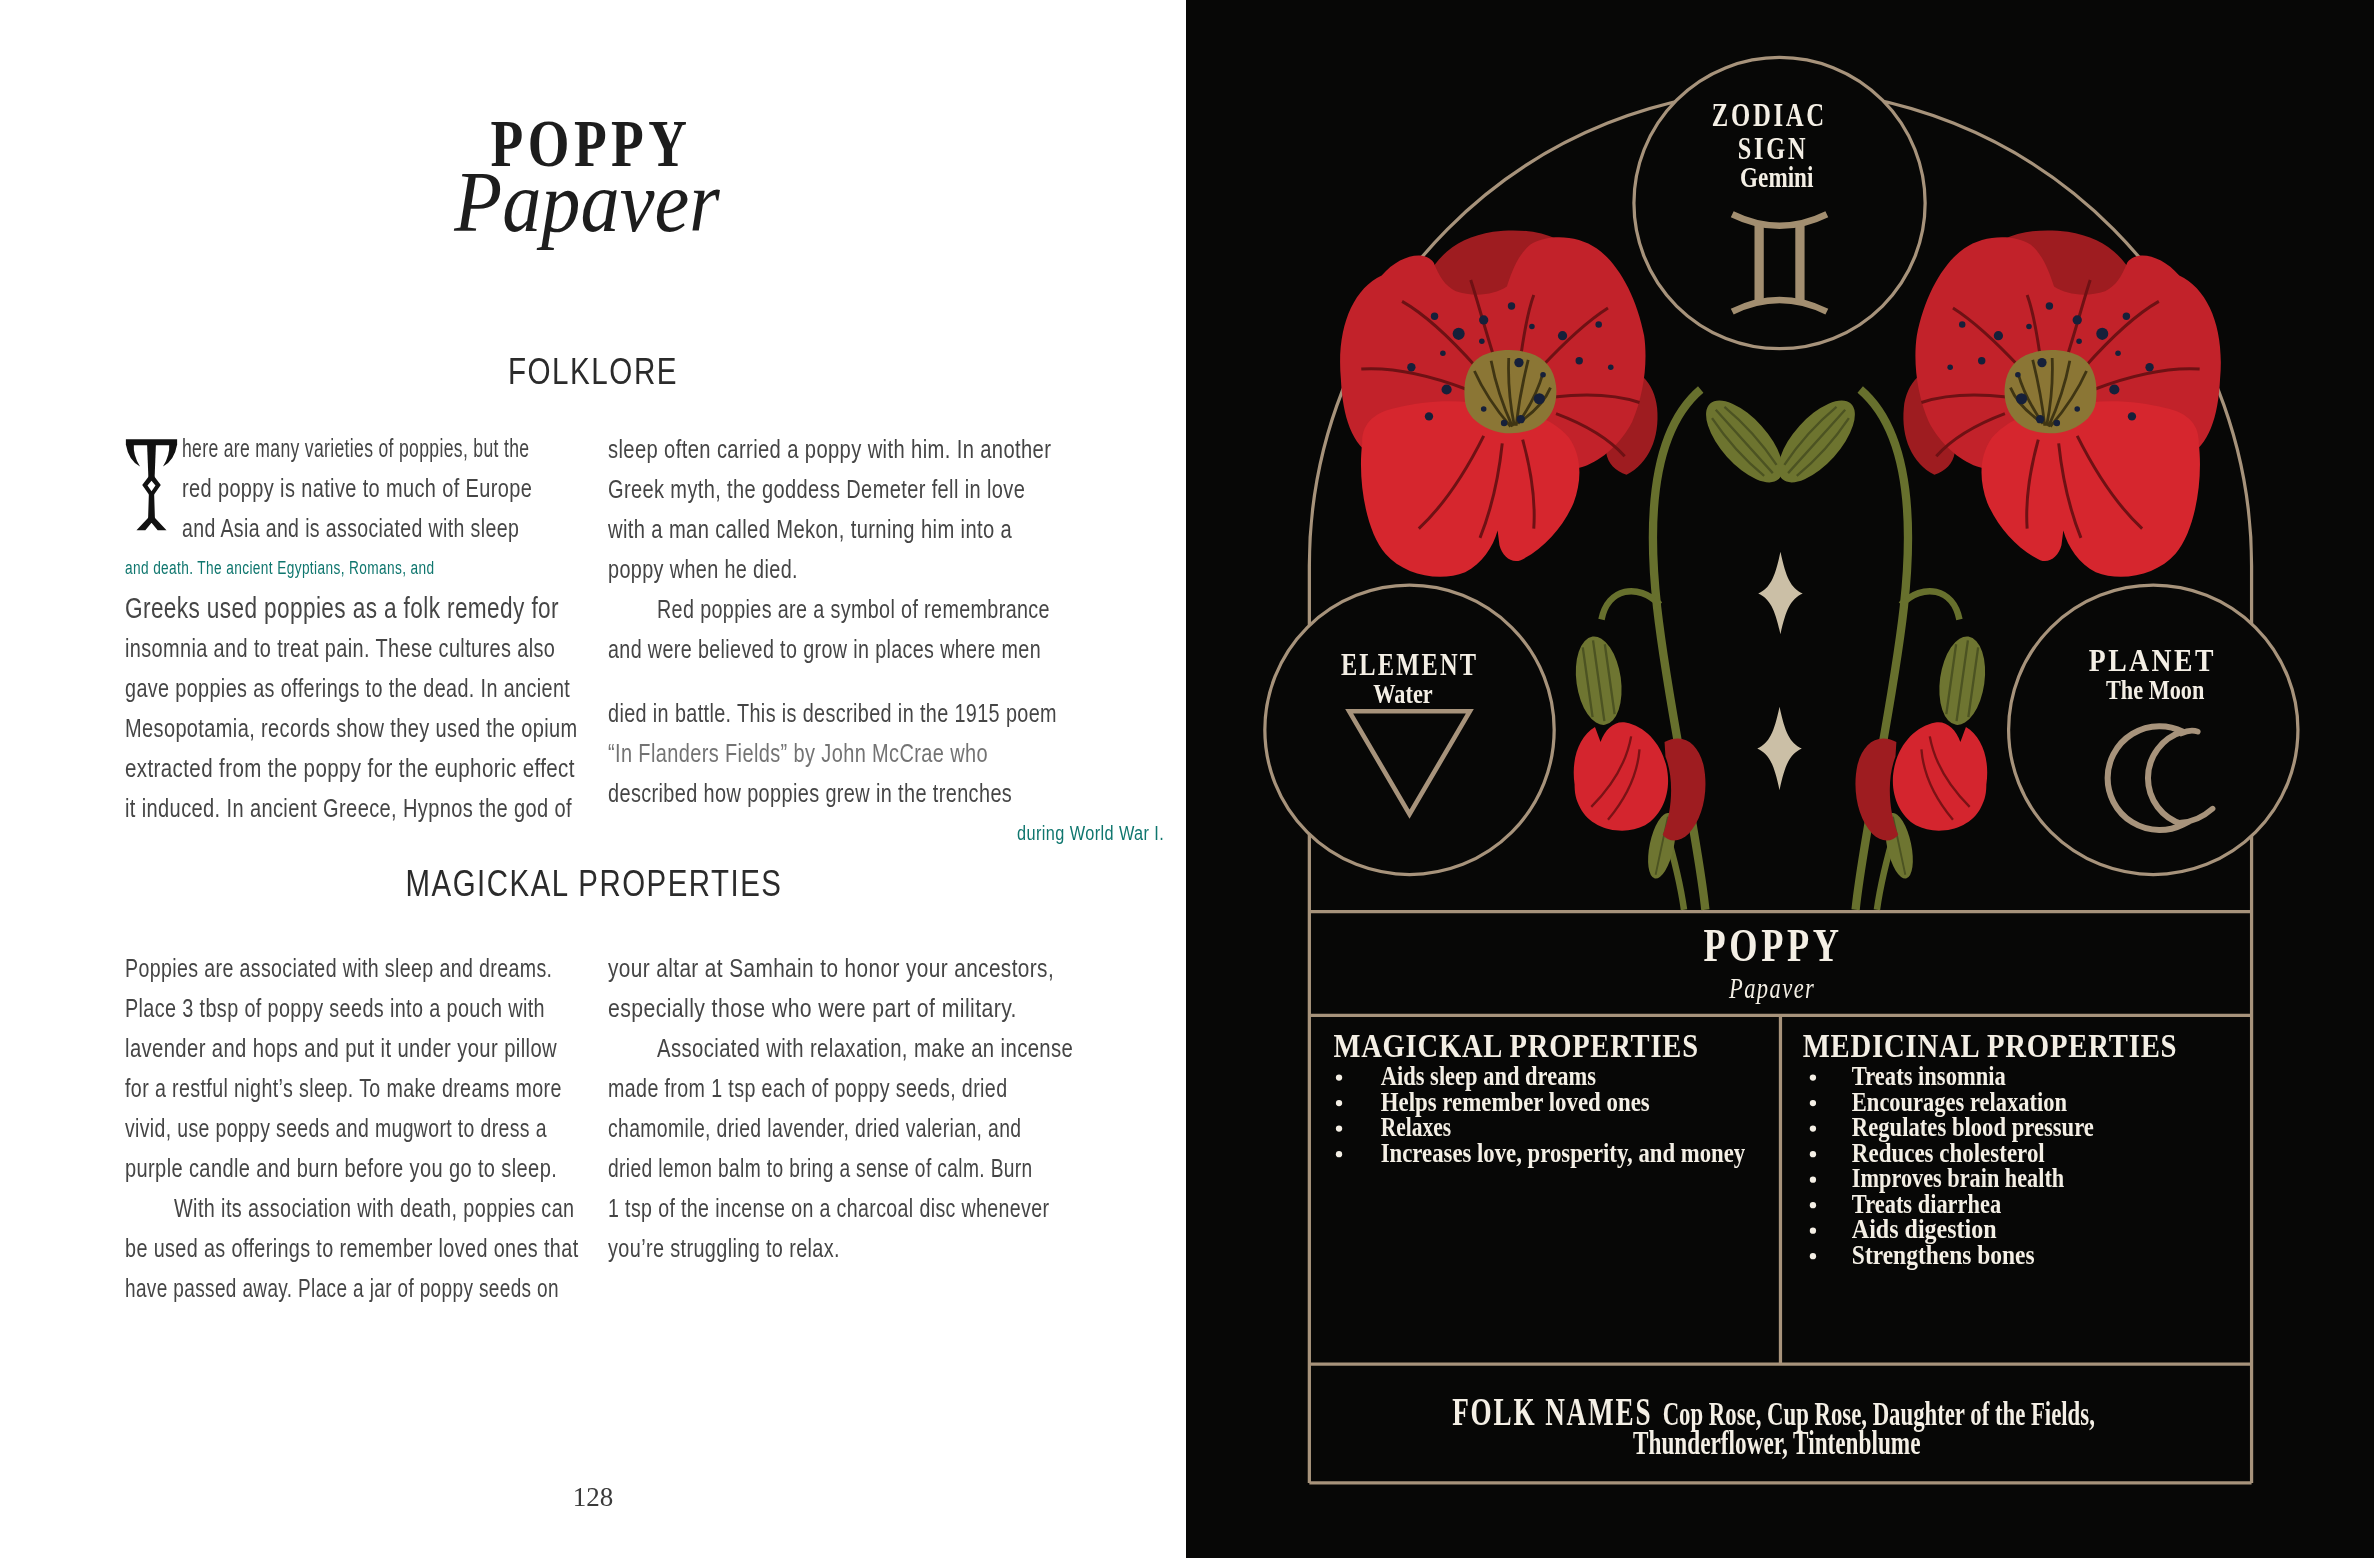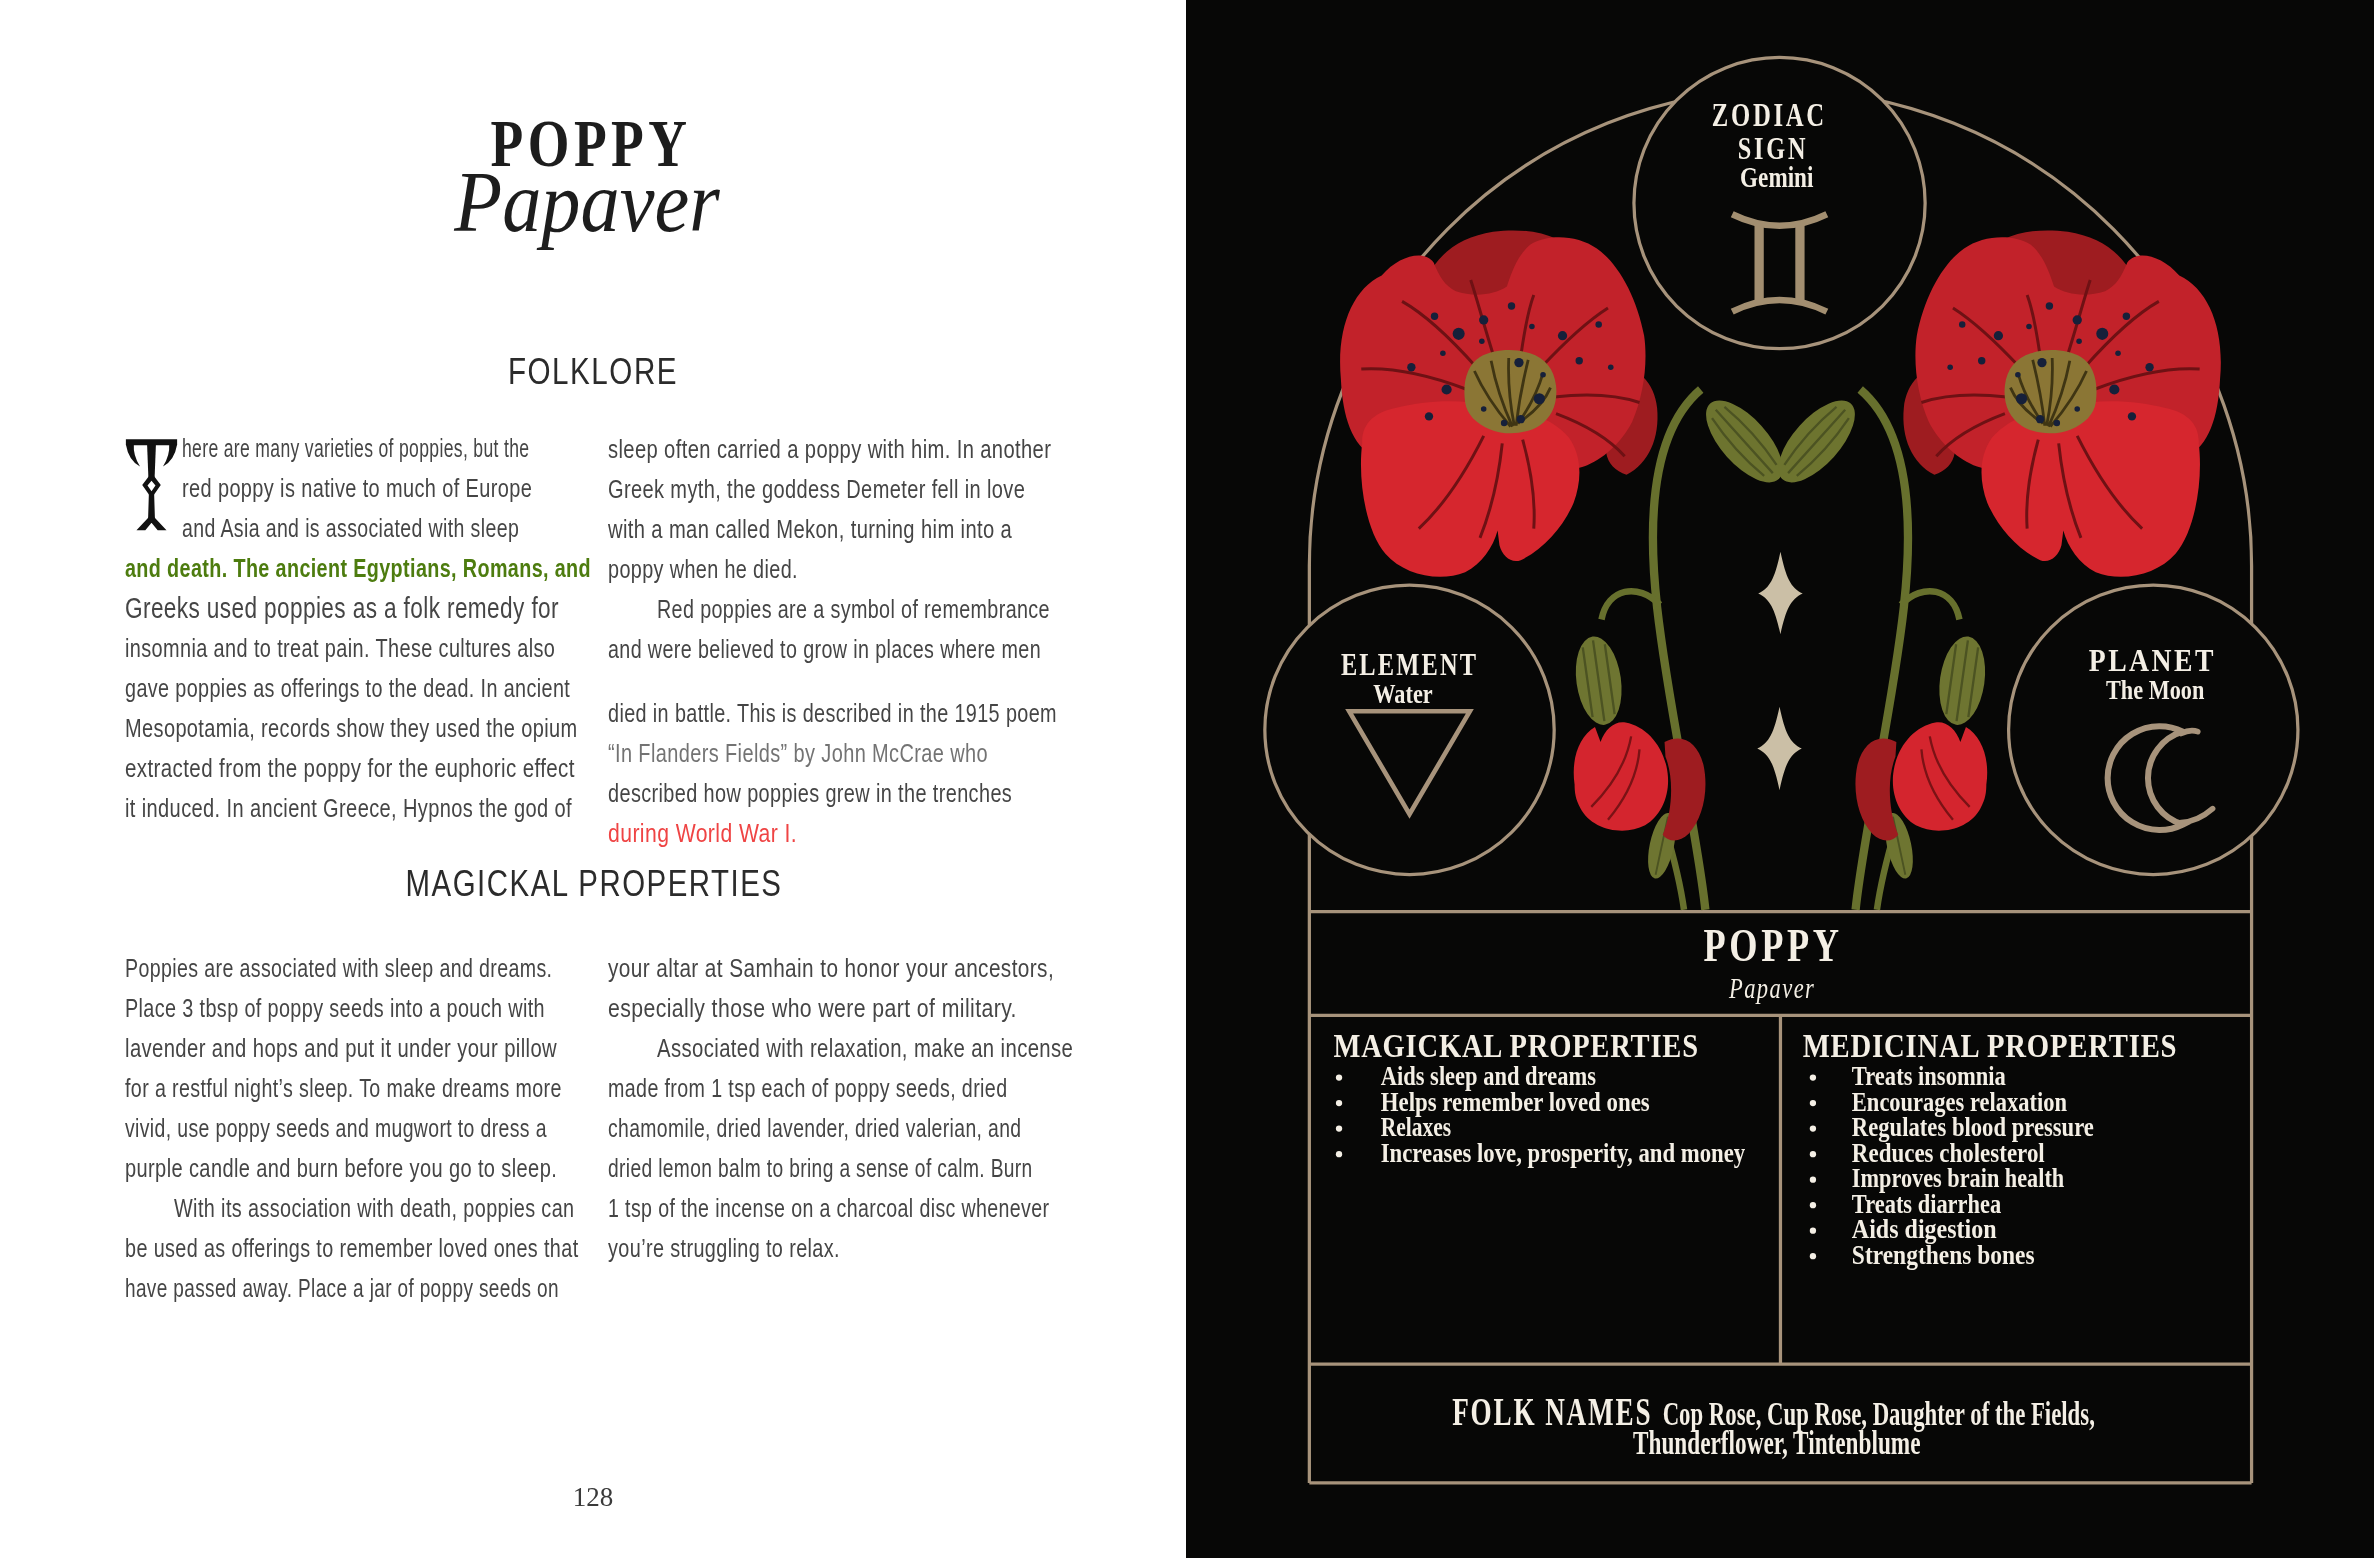--- a/index.html
+++ b/index.html
@@ -25,40 +25,40 @@
 <path d="M25,6 H35 L33.5,44 H26.5 Z" fill="#111"></path>
 <path d="M30,38 L40.5,52 L30,67 L19.5,52 Z M30,47 L34.5,52.5 L30,59 L25.5,52.5 Z" fill="#111" fill-rule="evenodd"></path>
 <path d="M27,62 H33 L34,95 H26 Z" fill="#111"></path>
 <path d="M30,85 L47,103 H13 Z M30,94.5 L37,103 H23 Z" fill="#111" fill-rule="evenodd"></path>
 </svg>
 
 <div id="f1" style="position:absolute;left:125px;top:428px;">
 <div style="height:40px;line-height:40px;font-size:26px;color:#454545;letter-spacing:0.5px;white-space:nowrap;"><span style="display:inline-block;transform-origin:0 50%;margin-left:57px;transform:scaleX(0.6754);">here are many varieties of poppies, but the</span></div>
 <div style="height:40px;line-height:40px;font-size:26px;color:#454545;letter-spacing:0.5px;white-space:nowrap;"><span style="display:inline-block;transform-origin:0 50%;margin-left:57px;transform:scaleX(0.767151);">red poppy is native to much of Europe</span></div>
 <div style="height:40px;line-height:40px;font-size:26px;color:#454545;letter-spacing:0.5px;white-space:nowrap;"><span style="display:inline-block;transform-origin:0 50%;margin-left:57px;transform:scaleX(0.750478);">and Asia and is associated with sleep</span></div>
-<div style="height:40px;line-height:40px;font-size:26px;color:#4d7c0f;letter-spacing:0.5px;white-space:nowrap;font-weight:bold;"><span style="display:inline-block;transform-origin:0 50%;margin-left:0px;transform:scaleX(0.75972);">and death. The ancient Egyptians, Romans, and</span></div>
+<div style="height:40px;line-height:40px;font-size:18px;color:#0f766e;letter-spacing:0.5px;white-space:nowrap;"><span style="display:inline-block;transform-origin:0 50%;margin-left:0px;transform:scaleX(0.75972);">and death. The ancient Egyptians, Romans, and</span></div>
 <div style="height:40px;line-height:40px;font-size:30px;color:#454545;letter-spacing:0.5px;white-space:nowrap;"><span style="display:inline-block;transform-origin:0 50%;margin-left:0px;transform:scaleX(0.754274);">Greeks used poppies as a folk remedy for</span></div>
 <div style="height:40px;line-height:40px;font-size:26px;color:#454545;letter-spacing:0.5px;white-space:nowrap;"><span style="display:inline-block;transform-origin:0 50%;margin-left:0px;transform:scaleX(0.765475);">insomnia and to treat pain. These cultures also</span></div>
 <div style="height:40px;line-height:40px;font-size:26px;color:#454545;letter-spacing:0.5px;white-space:nowrap;"><span style="display:inline-block;transform-origin:0 50%;margin-left:0px;transform:scaleX(0.761165);">gave poppies as offerings to the dead. In ancient</span></div>
 <div style="height:40px;line-height:40px;font-size:26px;color:#454545;letter-spacing:0.5px;white-space:nowrap;"><span style="display:inline-block;transform-origin:0 50%;margin-left:0px;transform:scaleX(0.768266);">Mesopotamia, records show they used the opium</span></div>
 <div style="height:40px;line-height:40px;font-size:26px;color:#454545;letter-spacing:0.5px;white-space:nowrap;"><span style="display:inline-block;transform-origin:0 50%;margin-left:0px;transform:scaleX(0.789437);">extracted from the poppy for the euphoric effect</span></div>
 <div style="height:40px;line-height:40px;font-size:26px;color:#454545;letter-spacing:0.5px;white-space:nowrap;"><span style="display:inline-block;transform-origin:0 50%;margin-left:0px;transform:scaleX(0.770137);">it induced. In ancient Greece, Hypnos the god of</span></div>
 </div>
 
 <div id="f2" style="position:absolute;left:608px;top:429px;">
 <div style="height:40px;line-height:40px;font-size:26px;color:#454545;letter-spacing:0.5px;white-space:nowrap;"><span style="display:inline-block;transform-origin:0 50%;margin-left:0px;transform:scaleX(0.775363);">sleep often carried a poppy with him. In another</span></div>
 <div style="height:40px;line-height:40px;font-size:26px;color:#454545;letter-spacing:0.5px;white-space:nowrap;"><span style="display:inline-block;transform-origin:0 50%;margin-left:0px;transform:scaleX(0.769408);">Greek myth, the goddess Demeter fell in love</span></div>
 <div style="height:40px;line-height:40px;font-size:26px;color:#454545;letter-spacing:0.5px;white-space:nowrap;"><span style="display:inline-block;transform-origin:0 50%;margin-left:0px;transform:scaleX(0.775);">with a man called Mekon, turning him into a</span></div>
 <div style="height:40px;line-height:40px;font-size:26px;color:#454545;letter-spacing:0.5px;white-space:nowrap;"><span style="display:inline-block;transform-origin:0 50%;margin-left:0px;transform:scaleX(0.761372);">poppy when he died.</span></div>
 <div style="height:40px;line-height:40px;font-size:26px;color:#454545;letter-spacing:0.5px;white-space:nowrap;"><span style="display:inline-block;transform-origin:0 50%;margin-left:49px;transform:scaleX(0.758396);">Red poppies are a symbol of remembrance</span></div>
 <div style="height:40px;line-height:40px;font-size:26px;color:#454545;letter-spacing:0.5px;white-space:nowrap;"><span style="display:inline-block;transform-origin:0 50%;margin-left:0px;transform:scaleX(0.757387);">and were believed to grow in places where men</span></div>
 <div style="height:40px;line-height:40px;font-size:26px;color:#454545;letter-spacing:0.5px;white-space:nowrap;margin-top:24px;"><span style="display:inline-block;transform-origin:0 50%;margin-left:0px;transform:scaleX(0.761341);">died in battle. This is described in the 1915 poem</span></div>
 <div style="height:40px;line-height:40px;font-size:26px;color:#737373;letter-spacing:0.5px;white-space:nowrap;"><span style="display:inline-block;transform-origin:0 50%;margin-left:0px;transform:scaleX(0.767661);">“In Flanders Fields” by John McCrae who</span></div>
 <div style="height:40px;line-height:40px;font-size:26px;color:#454545;letter-spacing:0.5px;white-space:nowrap;"><span style="display:inline-block;transform-origin:0 50%;margin-left:0px;transform:scaleX(0.764989);">described how poppies grew in the trenches</span></div>
-<div style="height:40px;line-height:40px;font-size:26px;color:#ef4444;letter-spacing:0.5px;white-space:nowrap;"><span style="display:inline-block;transform-origin:0 50%;margin-left:0px;transform:scaleX(0.814801);">during World War I.</span></div>
+<div style="height:40px;line-height:40px;font-size:20px;color:#0f766e;letter-spacing:0.5px;white-space:nowrap;text-align:right;"><span style="display:inline-block;transform-origin:0 50%;margin-left:0px;transform:scaleX(0.814801);">during World War I.</span></div>
 </div>
 
 <div class="ctr" style="left:594px;top:863px;font-size:37px;color:#2b2b2b;letter-spacing:1.9px;transform:translateX(-50%) scaleX(0.795);">MAGICKAL PROPERTIES</div>
 
 <div id="m1" style="position:absolute;left:125px;top:948px;">
 <div style="height:40px;line-height:40px;font-size:26px;color:#454545;letter-spacing:0.5px;white-space:nowrap;"><span style="display:inline-block;transform-origin:0 50%;margin-left:0px;transform:scaleX(0.753327);">Poppies are associated with sleep and dreams.</span></div>
 <div style="height:40px;line-height:40px;font-size:26px;color:#454545;letter-spacing:0.5px;white-space:nowrap;"><span style="display:inline-block;transform-origin:0 50%;margin-left:0px;transform:scaleX(0.761543);">Place 3 tbsp of poppy seeds into a pouch with</span></div>
 <div style="height:40px;line-height:40px;font-size:26px;color:#454545;letter-spacing:0.5px;white-space:nowrap;"><span style="display:inline-block;transform-origin:0 50%;margin-left:0px;transform:scaleX(0.778748);">lavender and hops and put it under your pillow</span></div>
 <div style="height:40px;line-height:40px;font-size:26px;color:#454545;letter-spacing:0.5px;white-space:nowrap;"><span style="display:inline-block;transform-origin:0 50%;margin-left:0px;transform:scaleX(0.755747);">for a restful night’s sleep. To make dreams more</span></div>
 <div style="height:40px;line-height:40px;font-size:26px;color:#454545;letter-spacing:0.5px;white-space:nowrap;"><span style="display:inline-block;transform-origin:0 50%;margin-left:0px;transform:scaleX(0.747332);">vivid, use poppy seeds and mugwort to dress a</span></div>

